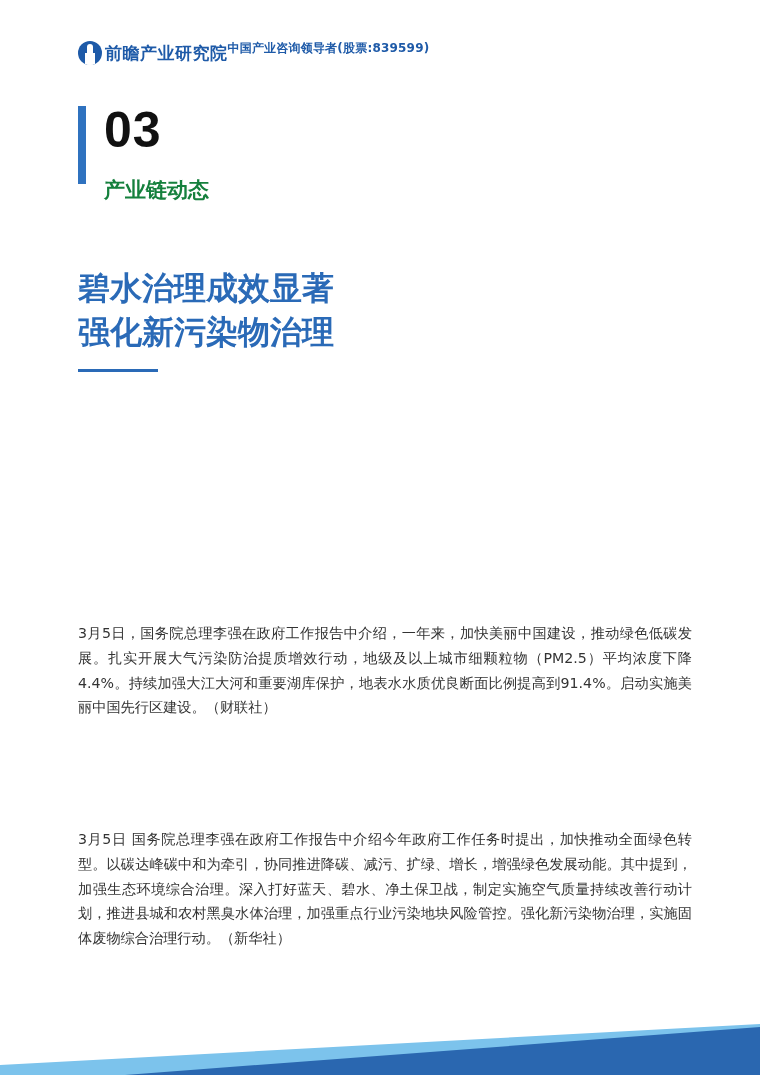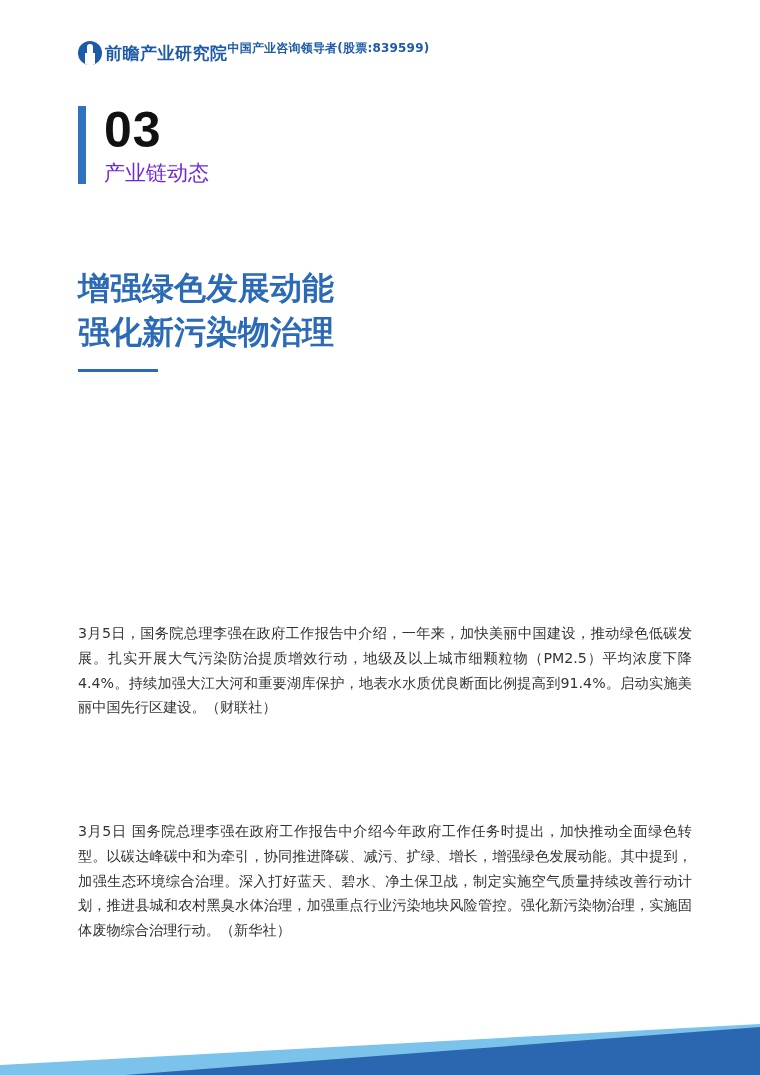--- a/index.html
+++ b/index.html
@@ -9,52 +9,52 @@
   .logo { position: absolute; left: 78px; top: 41px; display: flex; align-items: center; }
   .logo-mark { width: 24px; height: 24px; border-radius: 50%; background: #1e5aa8; position: relative; overflow: hidden; margin-right: 3px; }
   .logo-mark::before { content: ""; position: absolute; left: 9px; top: 3px; width: 6px; height: 21px; background: #fff; border-radius: 3px 3px 0 0; }
   .logo-mark::after { content: ""; position: absolute; left: 7px; top: 12px; width: 10px; height: 12px; background: #fff; }
   .logo-text { display: flex; flex-direction: row; }
   .logo-name { font-size: 17px; font-weight: bold; color: #1e5aa8; line-height: 18px; letter-spacing: 0.5px; }
   .logo-sub { font-size: 12px; color: #1e5aa8; line-height: 8px; font-weight: bold; letter-spacing: 0.2px; }
 
   .section-bar { position: absolute; left: 78px; top: 106px; width: 8px; height: 78px; background: #2f72bf; }
   .section-num { position: absolute; left: 104px; top: 103px; font-size: 50px; font-weight: bold; color: #111; line-height: 54px; letter-spacing: 1px; font-family: "Liberation Sans", sans-serif; }
-  .section-label { position: absolute; left: 104px; top: 160px; font-size: 21px; font-weight: normal; color: #6d28d9; line-height: 26px; }
+  .section-label { position: absolute; left: 104px; top: 177px; font-size: 21px; font-weight: bold; color: #15803d; line-height: 26px; }
 
   .main-title { position: absolute; left: 78px; top: 266px; font-size: 32px; font-weight: bold; color: #2a6ab7; line-height: 44px; }
   .title-underline { position: absolute; left: 78px; top: 369px; width: 80px; height: 3px; background: #2a6ab7; }
 
   .article { position: absolute; left: 78px; width: 614px; }
   .article-title { font-size: 22px; font-weight: bold; color: #2a6ab7; line-height: 27px; }
   .article-body { font-size: 14.2px; color: #333; line-height: 24.8px; margin-top: 7px; text-align: justify; }
 
   .art1 { top: 614px; }
   .art2 { top: 818px; }
-  .art2 .article-body { margin-top: 1px; }
+  .art2 .article-body { margin-top: 9px; }
 
   .footer-wave { position: absolute; left: 0; bottom: 0; width: 760px; height: 62px; }
 </style>
 </head>
 <body>
 
 <div class="logo">
   <div class="logo-mark"></div>
   <div class="logo-text">
     <span class="logo-name">前瞻产业研究院</span>
     <span class="logo-sub">中国产业咨询领导者(股票:839599)</span>
   </div>
 </div>
 
 <div class="section-bar"></div>
 <div class="section-num">03</div>
 <div class="section-label">产业链动态</div>
 
 <div class="main-title">
-  <div>增强绿色发展动能</div>
+  <div>碧水治理成效显著</div>
   <div>强化新污染物治理</div>
 </div>
 <div class="title-underline"></div>
 
 <div class="article art1">
   <div class="article-body">3月5日，国务院总理李强在政府工作报告中介绍，一年来，加快美丽中国建设，推动绿色低碳发展。扎实开展大气污染防治提质增效行动，地级及以上城市细颗粒物（PM2.5）平均浓度下降4.4%。持续加强大江大河和重要湖库保护，地表水水质优良断面比例提高到91.4%。启动实施美丽中国先行区建设。（财联社）</div>
 </div>
 
 <div class="article art2">
   <div class="article-body">3月5日 国务院总理李强在政府工作报告中介绍今年政府工作任务时提出，加快推动全面绿色转型。以碳达峰碳中和为牵引，协同推进降碳、减污、扩绿、增长，增强绿色发展动能。其中提到，加强生态环境综合治理。深入打好蓝天、碧水、净土保卫战，制定实施空气质量持续改善行动计划，推进县城和农村黑臭水体治理，加强重点行业污染地块风险管控。强化新污染物治理，实施固体废物综合治理行动。（新华社）</div>

